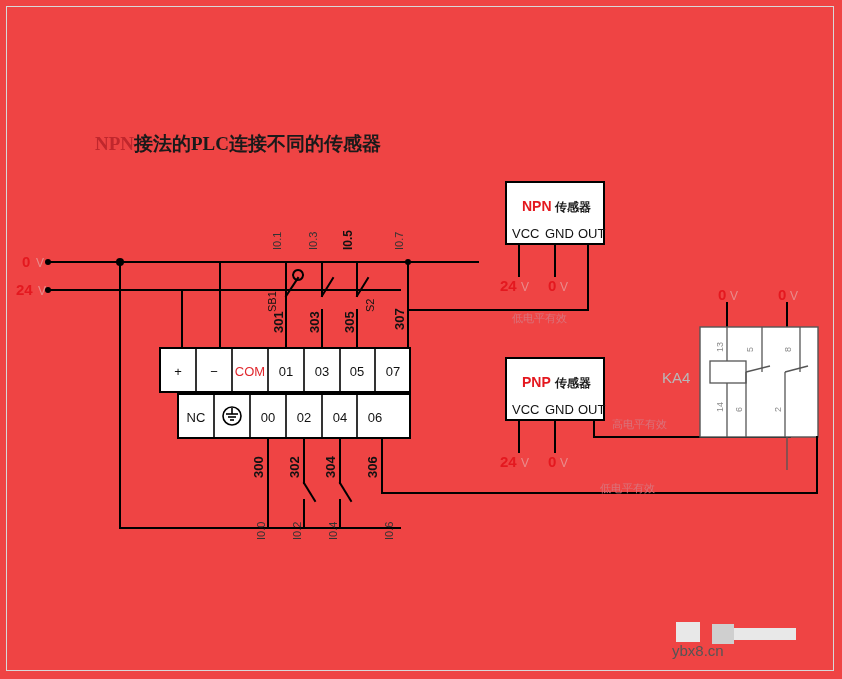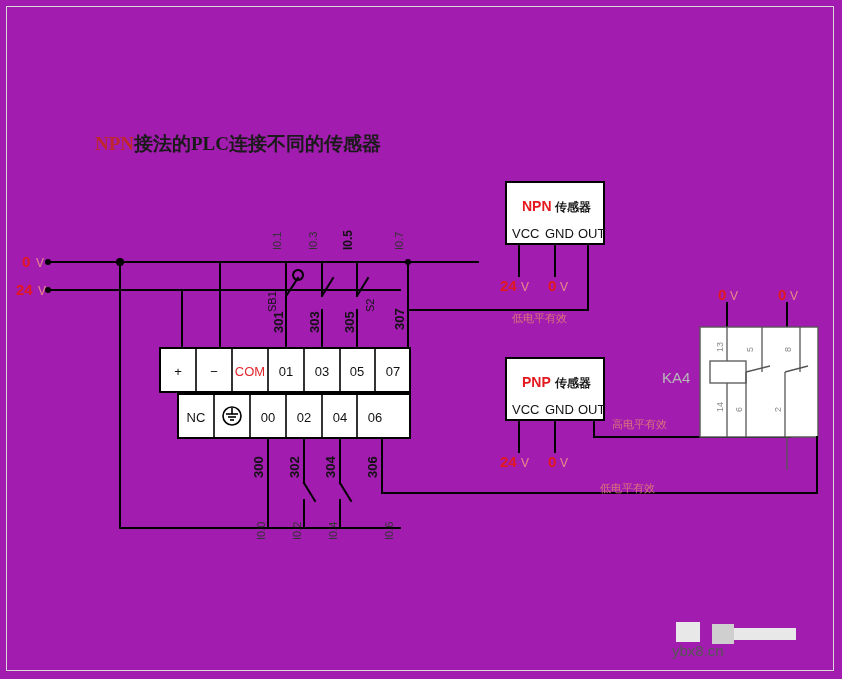--- a/index.html
+++ b/index.html
@@ -7,21 +7,21 @@
     padding: 0;
     background: #ffffff;
   }
   body {
     font-family: "Liberation Sans", sans-serif;
   }
   #page {
     position: relative;
     width: 842px;
     height: 679px;
-    background: #a21caf;
+    background: #ef4444;
     overflow: hidden;
   }
   #frame {
     position: absolute;
     left: 6px;
     top: 6px;
     width: 828px;
     height: 665px;
     border: 1px solid #d8d8d8;
     box-sizing: border-box;

